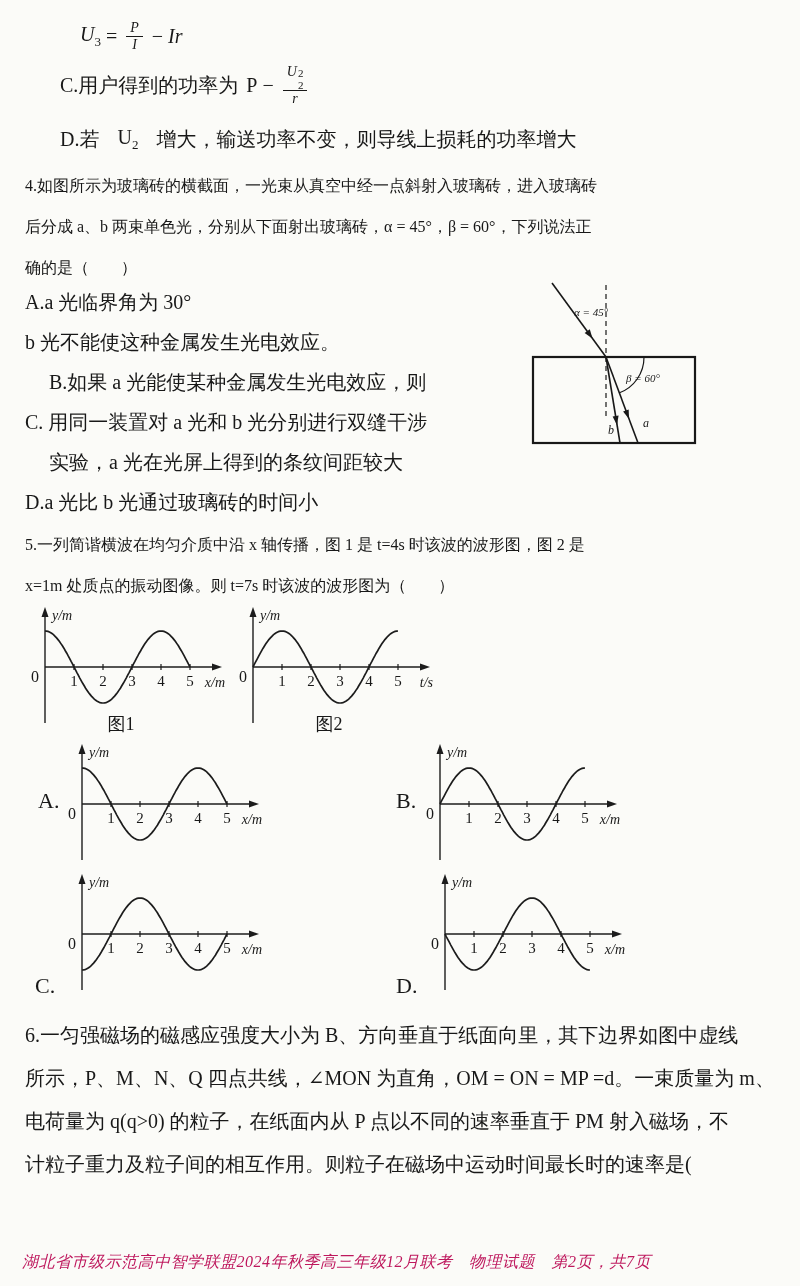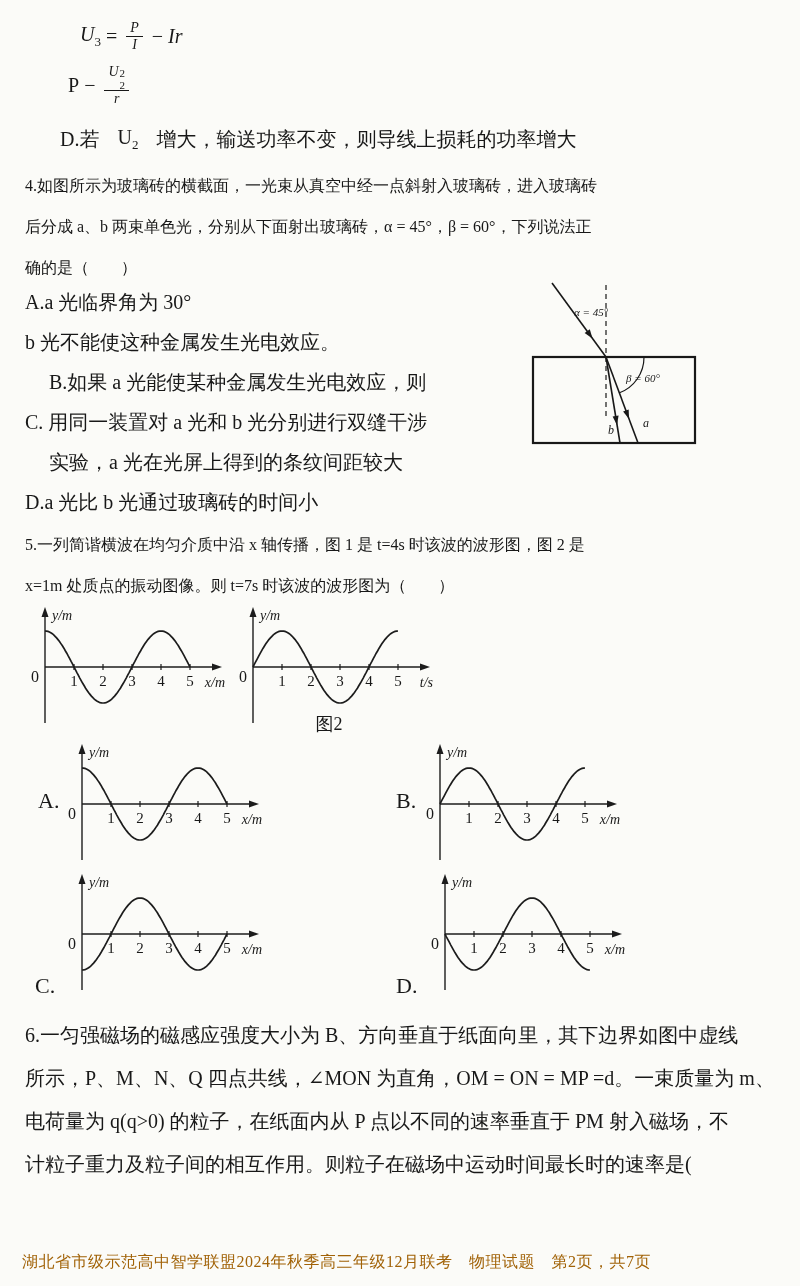--- a/index.html
+++ b/index.html
@@ -16,41 +16,42 @@
         font-size:14px;line-height:1.15;margin:0 4px;vertical-align:middle;font-style:italic;}
   .frac .num{border-bottom:1.4px solid #181818;padding:0 4px;display:block;}
   .frac .den{display:block;padding:0 4px;}
   .ss{display:inline-flex;flex-direction:column;align-items:flex-start;
       font-size:11px;line-height:1.05;font-style:normal;margin-left:1px;transform:translateY(1px);}
   sub.v{font-size:13px;}
   .optline{height:40px;font-size:20px;}
   .q4opts .optline:nth-child(3),.q4opts .optline:nth-child(5){padding-left:24px;}
   .figletter{font-size:22px;}
   .figcap{font-size:18px;text-align:center;}
-  .footer{font-size:16px;letter-spacing:0.5px;color:#a16207;}
+  .footer{font-size:16px;font-style:italic;letter-spacing:0.5px;color:#be185d;}
   svg{display:block;}
   svg text{font-family:"Liberation Serif","DejaVu Serif",serif;fill:#181818;}
 </style>
 </head>
 <body>
 
 <div class="page">
 
   <div class="abs q3line" style="left:60px;top:20px;">
     <span style="margin-left:20px;"><i>U</i><sub class="v">3</sub></span>
     <span style="margin:0 5px;">=</span>
     <span class="frac">
       <span class="num">P</span>
       <span class="den">I</span>
     </span>
     <span style="margin:0 5px;">−</span>
     <i>Ir</i>
   </div>
 
   <div class="abs q3line" style="left:60px;top:64px;">
+    <span>C.用户得到的功率为</span>
     <span style="margin-left:8px;">P</span>
     <span style="margin:0 5px;">−</span>
     <span class="frac">
       <span class="num" style="font-style:normal;"><i>U</i><span class="ss">
             <span>2</span>
             <span>2</span>
           </span></span>
       <span class="den">r</span>
     </span>
   </div>
@@ -110,20 +111,21 @@
       <text x="117" y="81" text-anchor="middle" font-size="15">3</text>
       <line x1="146" y1="59" x2="146" y2="65" stroke="#1c1c1c" stroke-width="1.2"></line>
       <text x="146" y="81" text-anchor="middle" font-size="15">4</text>
       <line x1="175" y1="59" x2="175" y2="65" stroke="#1c1c1c" stroke-width="1.2"></line>
       <text x="175" y="81" text-anchor="middle" font-size="15">5</text>
       <text x="24" y="77" text-anchor="end" font-size="16">0</text>
       <text x="37" y="15" font-size="14" font-style="italic">y/m</text>
       <text x="210" y="82" text-anchor="end" font-size="14" font-style="italic">x/m</text>
       <path d="M30.0,26.0L31.4,26.1L32.9,26.4L34.4,27.0L35.8,27.8L37.3,28.7L38.7,29.9L40.1,31.3L41.6,32.9L43.0,34.6L44.5,36.5L45.9,38.6L47.4,40.8L48.9,43.2L50.3,45.7L51.8,48.2L53.2,50.9L54.7,53.6L56.1,56.4L57.6,59.2L59.0,62.0L60.5,64.8L61.9,67.6L63.4,70.4L64.8,73.1L66.3,75.8L67.7,78.3L69.2,80.8L70.6,83.2L72.1,85.4L73.5,87.5L75.0,89.4L76.4,91.1L77.9,92.7L79.3,94.1L80.8,95.3L82.2,96.2L83.7,97.0L85.1,97.6L86.6,97.9L88.0,98.0L89.5,97.9L90.9,97.6L92.4,97.0L93.8,96.2L95.3,95.3L96.7,94.1L98.1,92.7L99.6,91.1L101.0,89.4L102.5,87.5L103.9,85.4L105.4,83.2L106.8,80.8L108.3,78.3L109.7,75.8L111.2,73.1L112.6,70.4L114.1,67.6L115.5,64.8L117.0,62.0L118.4,59.2L119.9,56.4L121.3,53.6L122.8,50.9L124.2,48.2L125.7,45.7L127.1,43.2L128.6,40.8L130.0,38.6L131.5,36.5L132.9,34.6L134.4,32.9L135.8,31.3L137.3,29.9L138.7,28.7L140.2,27.8L141.6,27.0L143.1,26.4L144.5,26.1L146.0,26.0L147.4,26.1L148.9,26.4L150.3,27.0L151.8,27.8L153.2,28.7L154.7,29.9L156.1,31.3L157.6,32.9L159.0,34.6L160.5,36.5L161.9,38.6L163.4,40.8L164.8,43.2L166.3,45.7L167.7,48.2L169.2,50.9L170.6,53.6L172.1,56.4L173.5,59.2L175.0,62.0" fill="none" stroke="#1c1c1c" stroke-width="1.7"></path>
     </svg>
+  <div class="abs figcap" style="left:15px;top:712px;width:212px;">图1</div>
   <svg class="abs" style="left:223px;top:605px;" width="212" height="126" viewBox="0 0 212 126">
       <line x1="30" y1="118" x2="30" y2="8" stroke="#1c1c1c" stroke-width="1.4"></line>
       <polygon points="30,2 26.5,12 33.5,12" fill="#1c1c1c"></polygon>
       <line x1="30" y1="62" x2="200" y2="62" stroke="#1c1c1c" stroke-width="1.4"></line>
       <polygon points="207,62 197,58.5 197,65.5" fill="#1c1c1c"></polygon>
       <line x1="59" y1="59" x2="59" y2="65" stroke="#1c1c1c" stroke-width="1.2"></line>
       <text x="59" y="81" text-anchor="middle" font-size="15">1</text>
       <line x1="88" y1="59" x2="88" y2="65" stroke="#1c1c1c" stroke-width="1.2"></line>
       <text x="88" y="81" text-anchor="middle" font-size="15">2</text>
       <line x1="117" y1="59" x2="117" y2="65" stroke="#1c1c1c" stroke-width="1.2"></line>

